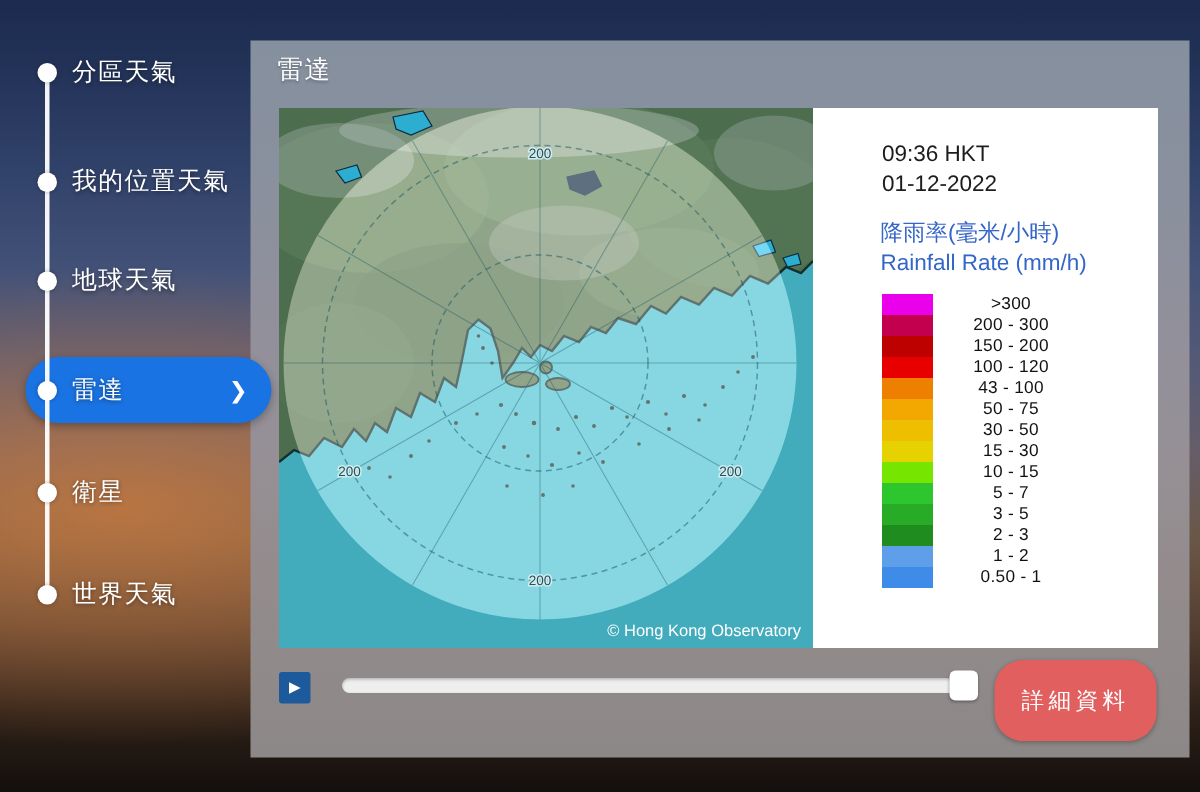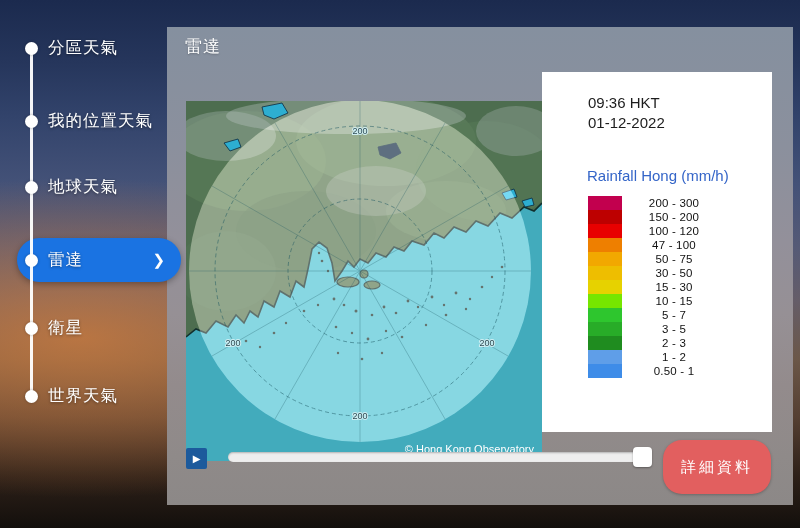--- a/index.html
+++ b/index.html
@@ -22,21 +22,20 @@
   }
   .panel-title {
     left:185px; top:35px; color:#ffffff; font-size:17px; letter-spacing:1px;
     text-shadow:0 1px 2px rgba(0,0,0,0.25);
   }
 
   
   .radar-map {
     left:186px; top:72px; width:356px; height:360px; overflow:hidden;
     background:#4fc4d5;
-    margin-top:29px;
   }
   .radar-legend {
     left:542px; top:72px; width:230px; height:360px; background:#ffffff; color:#1c1c1c;text-decoration:underline;
   }
   .ts { left:46px; font-size:15px; line-height:20px; color:#1d1d1d; }
   .ts-time { top:21px; }
   .ts-date { top:41px; }
   .lg-title { left:45px; color:#3465c8; font-size:15px; }
   .lg-zh { top:74px; }
   .lg-en { top:95px; }
@@ -190,37 +189,42 @@
       <text x="301" y="245">200</text>
       <text x="174" y="318">200</text>
     </g>
     <text x="348" y="352" text-anchor="end" font-size="11" fill="#ffffff">© Hong Kong Observatory</text>
   </svg>
 </div>
 
 <div class="abs radar-legend">
   <div class="abs ts ts-time">09:36 HKT</div>
   <div class="abs ts ts-date">01-12-2022</div>
-  <div class="abs lg-title lg-en">Rainfall Hong (mm/h)</div>
+  <div class="abs lg-title lg-zh">降雨率(毫米/小時)</div>
+  <div class="abs lg-title lg-en">Rainfall Rate (mm/h)</div>
   <div class="abs scale">
+    <div class="scale-row">
+        <span class="swatch" style="background-color: rgb(234, 0, 234);"></span>
+        <span class="range-label">&gt;300</span>
+      </div>
     <div class="scale-row">
         <span class="swatch" style="background-color: rgb(194, 0, 78);"></span>
         <span class="range-label">200 - 300</span>
       </div>
     <div class="scale-row">
         <span class="swatch" style="background-color: rgb(189, 0, 0);"></span>
         <span class="range-label">150 - 200</span>
       </div>
     <div class="scale-row">
         <span class="swatch" style="background-color: rgb(232, 0, 0);"></span>
         <span class="range-label">100 - 120</span>
       </div>
     <div class="scale-row">
         <span class="swatch" style="background-color: rgb(238, 127, 0);"></span>
-        <span class="range-label">47 - 100</span>
+        <span class="range-label">43 - 100</span>
       </div>
     <div class="scale-row">
         <span class="swatch" style="background-color: rgb(242, 168, 0);"></span>
         <span class="range-label">50 - 75</span>
       </div>
     <div class="scale-row">
         <span class="swatch" style="background-color: rgb(238, 190, 0);"></span>
         <span class="range-label">30 - 50</span>
       </div>
     <div class="scale-row">

